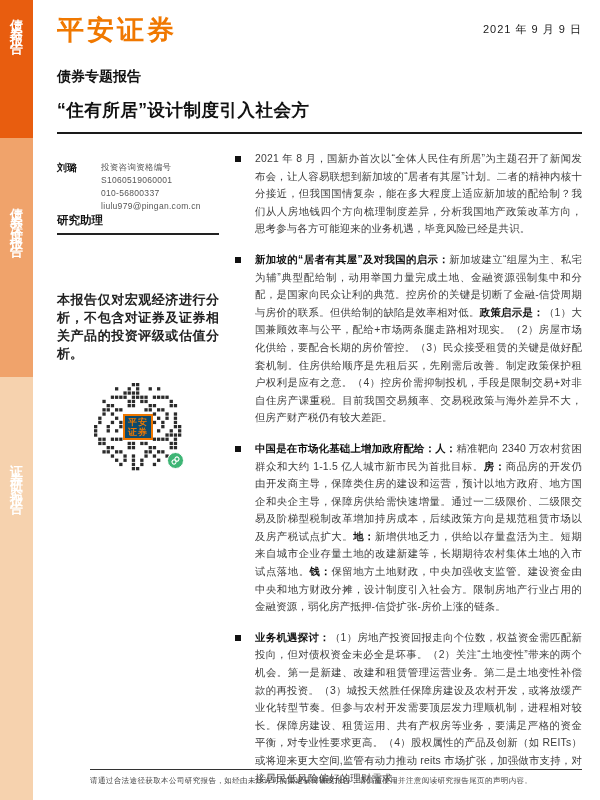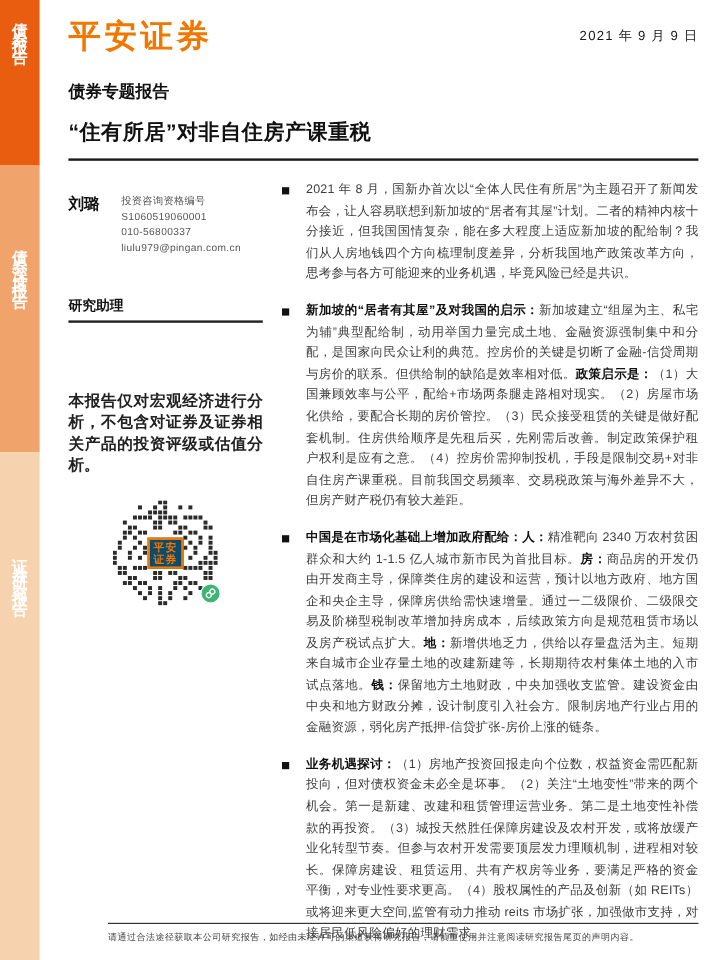--- a/index.html
+++ b/index.html
@@ -27,24 +27,24 @@
   .title-block { margin-top:10px; }
   .report-category { font-size:14px; font-weight:bold; color:#111; }
   .report-title { font-size:17.5px; font-weight:bold; color:#111; margin-top:12px; letter-spacing:0.5px; }
   .title-rule { border:none; border-top:2px solid #1a1a1a; margin-top:10px; }
   
   .columns { display:flex; margin-top:16px; }
   .left-col { width:162px; flex:0 0 162px; }
   .right-col { flex:1; padding-left:16px; }
   .section-head { font-size:11.5px; font-weight:bold; color:#111; padding-bottom:5px; border-bottom:2px solid #222; }
   .person-row { display:flex; margin-top:11px; }
-  .person-name { width:44px; font-size:13px; font-weight:bold; color:#111; flex:0 0 44px; }
+  .person-name { width:44px; font-size:10px; font-weight:bold; color:#111; flex:0 0 44px; }
   .person-info { font-size:8.5px; color:#555; line-height:13px; letter-spacing:0.3px; }
   .person-info .email { color:#555; text-decoration:none; }
-  .gap-lg { margin-top:34px; }
+  .gap-lg { }
   .scope-note { margin-top:56px; font-size:13px; font-weight:bold; color:#222; line-height:18px; text-align:justify; }
   
   .qr-wrap { position:relative; width:88px; height:88px; margin:20px auto 0 auto; }
   .qr-grid { position:absolute; left:0; top:0; }
   .qr-center {
     position:absolute; left:50%; top:50%; transform:translate(-50%,-50%);
     background:#0c4a6e; border:2px solid #f07800; padding:1px 3px; text-align:center;
   }
   .qr-center div { font-size:9px; font-weight:bold; color:#f07800; line-height:10px; letter-spacing:1px; }
   .qr-badge {
@@ -81,21 +81,21 @@
 
   <div class="content">
 
     <div class="header-row">
       <div class="brand" id="brand" style="color: rgb(240, 120, 0);">平安证券</div>
       <div class="report-date">2021 年 9 月 9 日</div>
     </div>
 
     <div class="title-block">
       <div class="report-category">债券专题报告</div>
-      <div class="report-title">“住有所居”对非自住房产课重税</div>
+      <div class="report-title">“住有所居”设计制度引入社会方</div>
     </div>
     <hr class="title-rule">
 
     <div class="columns">
       <div class="left-col">
 
         <div class="person-row">
           <div class="person-name">刘璐</div>
           <div class="person-info">
             <div>投资咨询资格编号</div>

